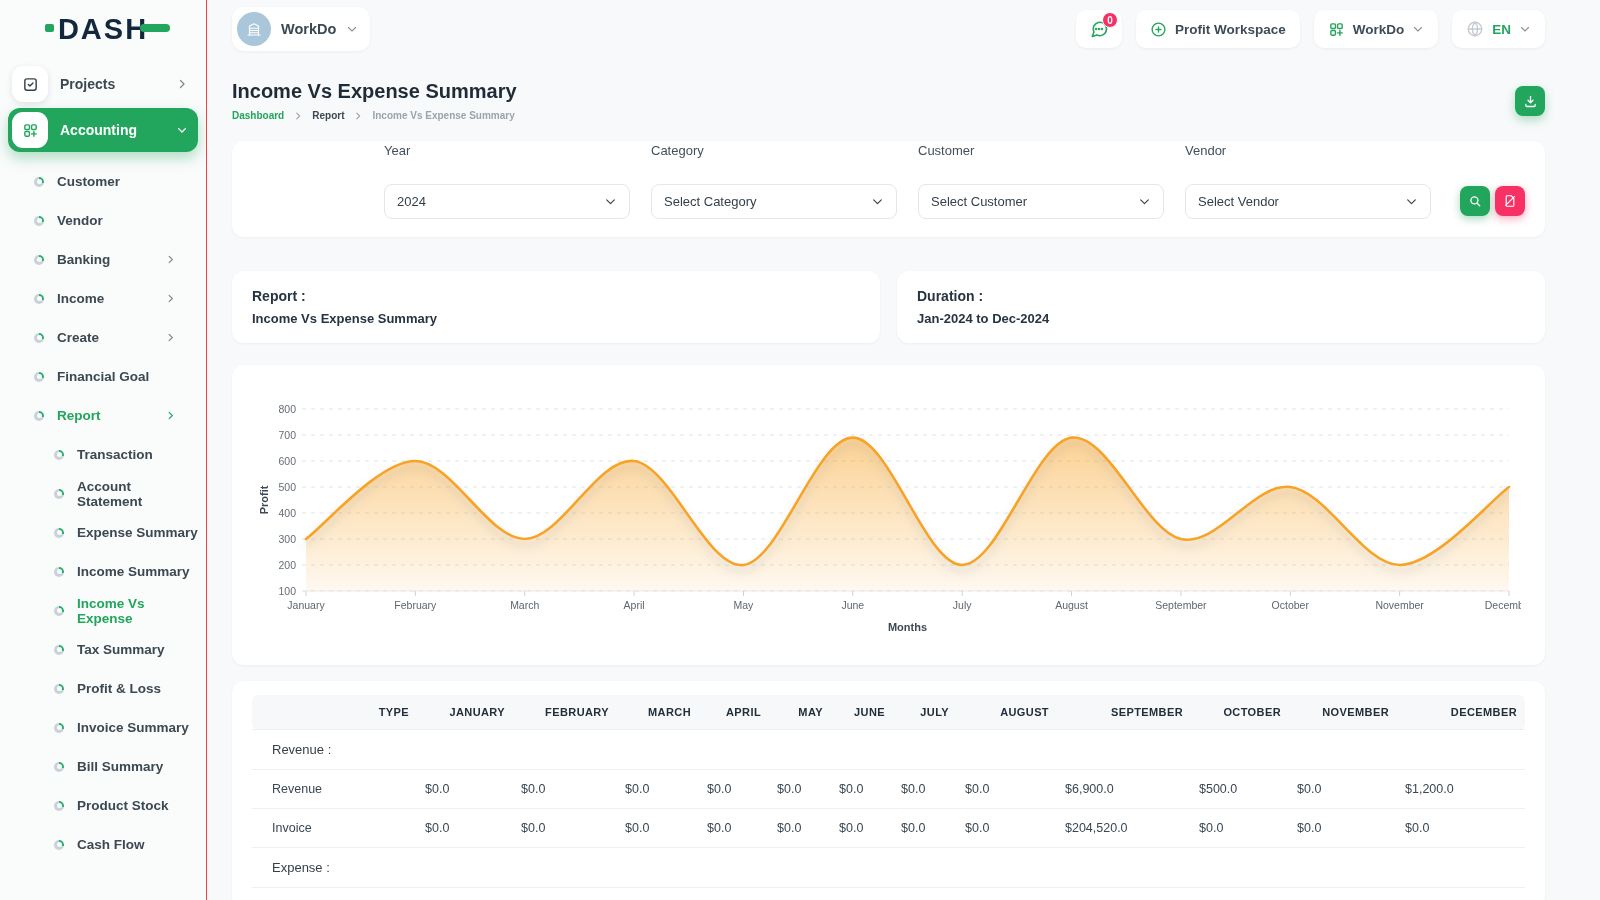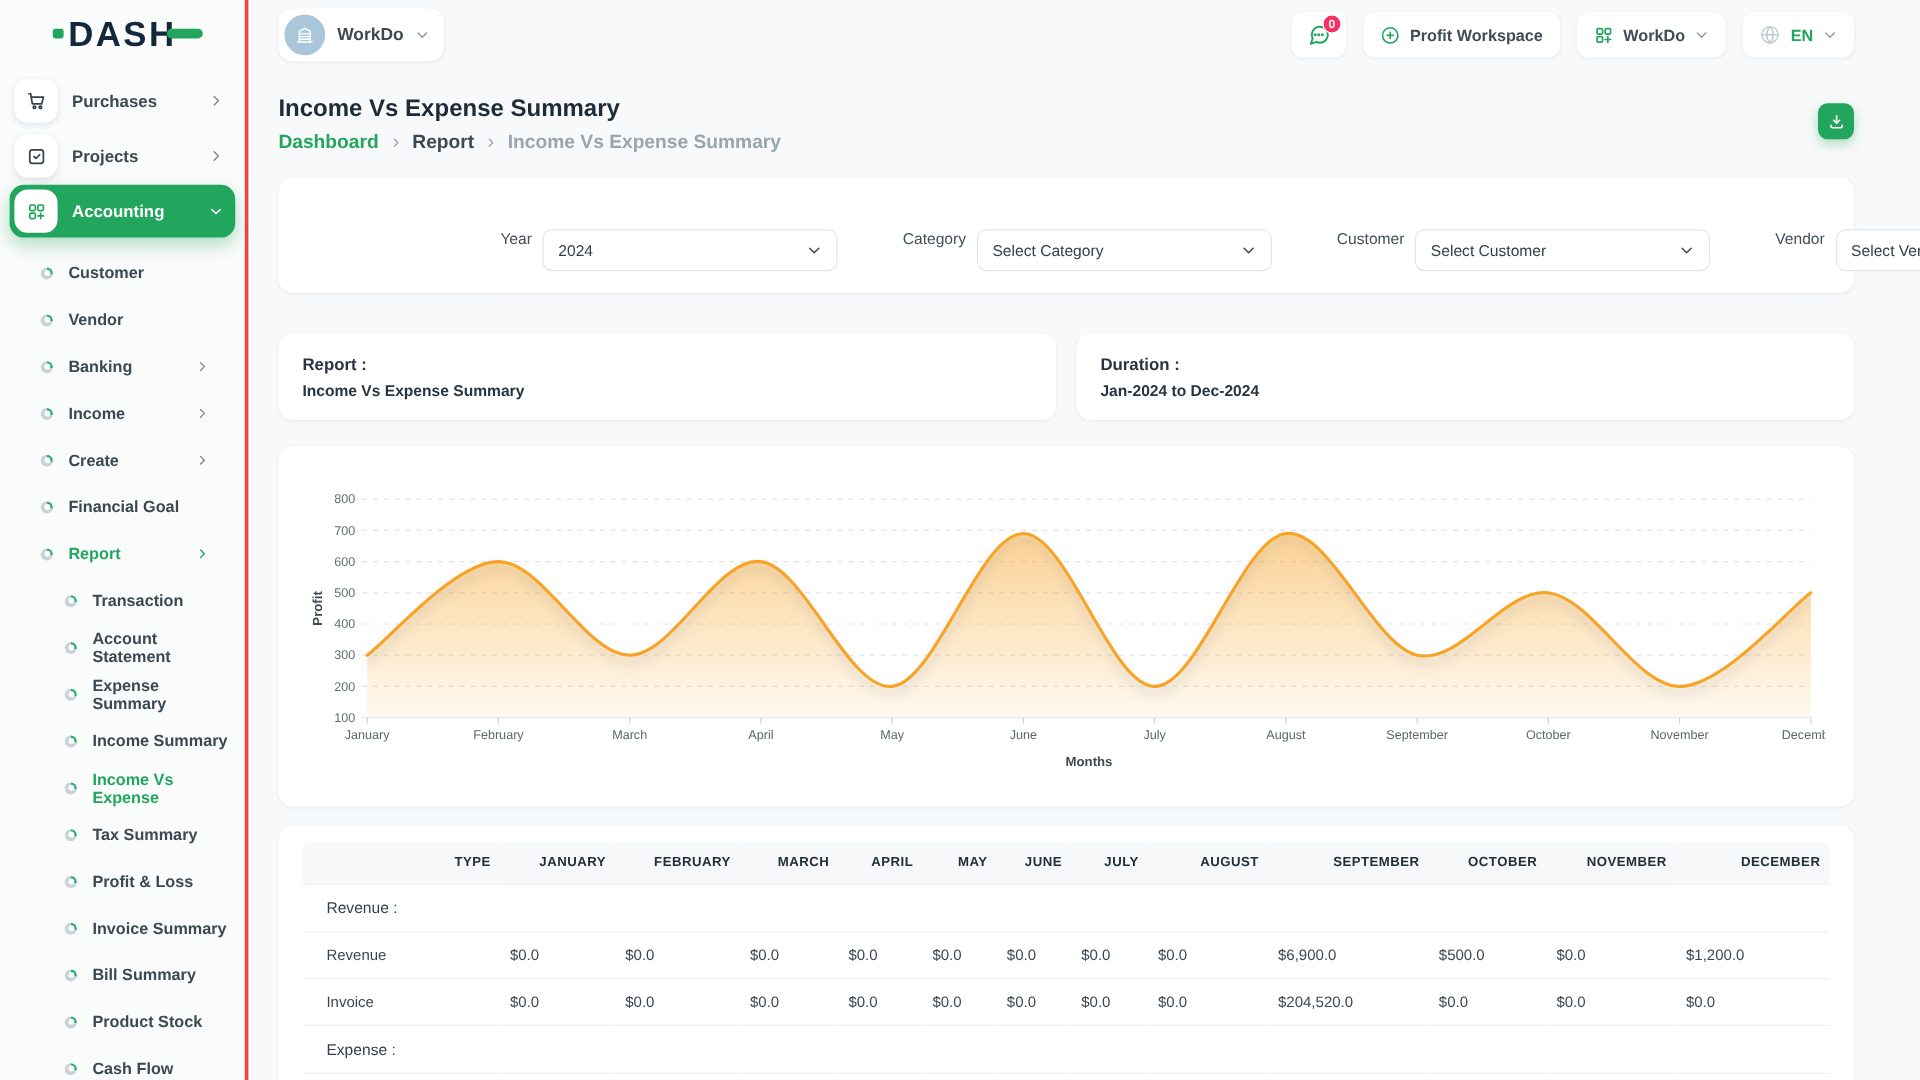--- a/index.html
+++ b/index.html
@@ -6,21 +6,21 @@
   html,body { margin:0; padding:0; }
   body {
     width:1600px; height:900px; overflow:hidden;
     background:#f8f9fa;
     font-family:"Liberation Sans", sans-serif;
     color:#3c4852;
   }
   .app { display:flex; height:100%; }
 
   
-  .sidebar { width:207px; flex:none; background:#fafbfb; border-right:3px solid #ef4444; overflow:hidden; }
+  .sidebar { width:207px; flex:none; background:#fafbfb; border-right:1px solid #ef4444; overflow:hidden; }
   .logo-row { height:58px; display:flex; align-items:center; justify-content:center; }
   .logo { position:relative; font-size:29px; font-weight:900; letter-spacing:2px; color:#13283c; }
   .logo::before { content:""; position:absolute; left:-13px; top:11px; width:9px; height:8px; border-radius:2px; background:#22A55C; }
   .logo-dash { position:absolute; right:-22px; top:11px; width:30px; height:8px; border-radius:4px; background:#22A55C; }
   .menu { padding:4px 8px 0; }
   .menu-top-item { display:flex; align-items:center; gap:12px; height:44px; padding:0 10px 0 4px; border-radius:12px; margin-bottom:2px; font-size:14px; font-weight:700; color:#3c4852; cursor:pointer; }
   .icon-tile { width:36px; height:36px; border-radius:11px; background:#fff; box-shadow:0 2px 6px rgba(25,42,70,.12); display:flex; align-items:center; justify-content:center; color:#33414c; flex:none; }
   .menu-top-item .chev { margin-left:auto; color:#7c8790; display:flex; }
   .menu-top-item.active { background:#22A55C; color:#fff; box-shadow:0 6px 14px rgba(34,165,92,.35); }
   .menu-top-item.active .icon-tile { color:#22A55C; box-shadow:none; }
@@ -43,31 +43,31 @@
   .topbar-right { margin-left:auto; display:flex; align-items:center; gap:14px; }
   .pill { background:#fff; border-radius:10px; height:38px; display:flex; align-items:center; gap:8px; padding:0 14px; box-shadow:0 1px 3px rgba(20,30,50,.06); font-size:13.5px; font-weight:700; color:#3f4c57; cursor:pointer; }
   .pill.icon-only { width:46px; justify-content:center; padding:0; position:relative; }
   .badge { position:absolute; top:2px; right:4px; min-width:16px; height:16px; border-radius:8px; background:#F73164; color:#fff; font-size:10px; font-weight:700; display:flex; align-items:center; justify-content:center; border:1.5px solid #fff; }
   .green-txt { color:#22A55C; }
   .chev-gray { color:#8b949d; display:flex; }
 
   
   .page-head { display:flex; align-items:flex-start; margin-top:22px; }
   .page-title { margin:0 0 7px; font-size:20px; font-weight:700; color:#1f2b37; }
-  .breadcrumb { display:flex; align-items:center; gap:9px; font-size:16px; }
+  .breadcrumb { display:flex; align-items:center; gap:9px; font-size:10px; }
   .bc-link { color:#22A55C; font-weight:600; cursor:pointer; }
   .bc-mid { color:#3c4852; font-weight:700; cursor:pointer; }
   .bc-cur { color:#9aa4ad; font-weight:600; }
   .bc-sep { color:#9aa4ad; display:flex; }
   .dl-btn { margin-left:auto; margin-top:6px; width:30px; height:30px; border:none; border-radius:8px; background:#22A55C; color:#fff; display:flex; align-items:center; justify-content:center; box-shadow:0 4px 10px rgba(34,165,92,.35); cursor:pointer; }
 
   
   .card { background:#fff; border-radius:12px; box-shadow:0 1px 3px rgba(25,39,60,.05); }
   .filter-card { margin-top:20px; height:96px; padding:18px 20px 18px 152px; display:flex; gap:21px; align-items:flex-end; }
-  .field { display:flex; flex-direction:row; gap:9px;margin-left:33px; }
+  .field { display:flex; flex-direction:column; gap:26px; }
   .field .flabel { font-size:13px; color:#42505c; }
   .select { width:246px; height:35px; border:1px solid #e3e7eb; border-radius:8px; background:#fff; display:flex; align-items:center; justify-content:space-between; padding:0 12px; font-size:13px; color:#333f4a; cursor:pointer; }
   .select .chev { color:#39434d; display:flex; }
   .filter-actions { display:flex; gap:5px; margin-left:8px; padding-bottom:3px; }
   .sq-btn { width:30px; height:30px; border:none; border-radius:8px; color:#fff; display:flex; align-items:center; justify-content:center; cursor:pointer; }
   .sq-btn.green { background:#22A55C; box-shadow:0 3px 8px rgba(34,165,92,.4); }
   .sq-btn.pink { background:#F73164; box-shadow:0 3px 8px rgba(247,49,100,.4); }
 
   .summary-row { display:flex; gap:17px; margin-top:34px; }
   .summary-card { flex:1; padding:17px 20px; }
@@ -92,35 +92,20 @@
 
   <aside class="sidebar">
     <div class="logo-row">
       <div class="logo">
         <span>DASH</span>
         <span class="logo-dash"></span>
       </div>
     </div>
 
     <nav class="menu">
-      <div class="menu-top-item">
-        <span class="icon-tile">
-          <svg width="17" height="17" viewBox="0 0 24 24" fill="none" stroke="currentColor" stroke-width="2" stroke-linecap="round" stroke-linejoin="round">
-              <path d="M3 3h2l2 12h11l2-8H6"></path>
-              <circle cx="9.5" cy="19" r="1.5"></circle>
-              <circle cx="16.5" cy="19" r="1.5"></circle>
-            </svg>
-        </span>
-        <span>Purchases</span>
-        <span class="chev">
-          <svg width="12" height="12" viewBox="0 0 24 24" fill="none" stroke="currentColor" stroke-width="2.4" stroke-linecap="round" stroke-linejoin="round">
-              <path d="M9 5l7 7-7 7"></path>
-            </svg>
-        </span>
-      </div>
 
       <div class="menu-top-item">
         <span class="icon-tile">
           <svg width="17" height="17" viewBox="0 0 24 24" fill="none" stroke="currentColor" stroke-width="2" stroke-linecap="round" stroke-linejoin="round">
               <rect x="4" y="4" width="16" height="16" rx="3"></rect>
               <path d="M9 12l2.2 2.2 4.3-4.4"></path>
             </svg>
         </span>
         <span>Projects</span>
         <span class="chev">

